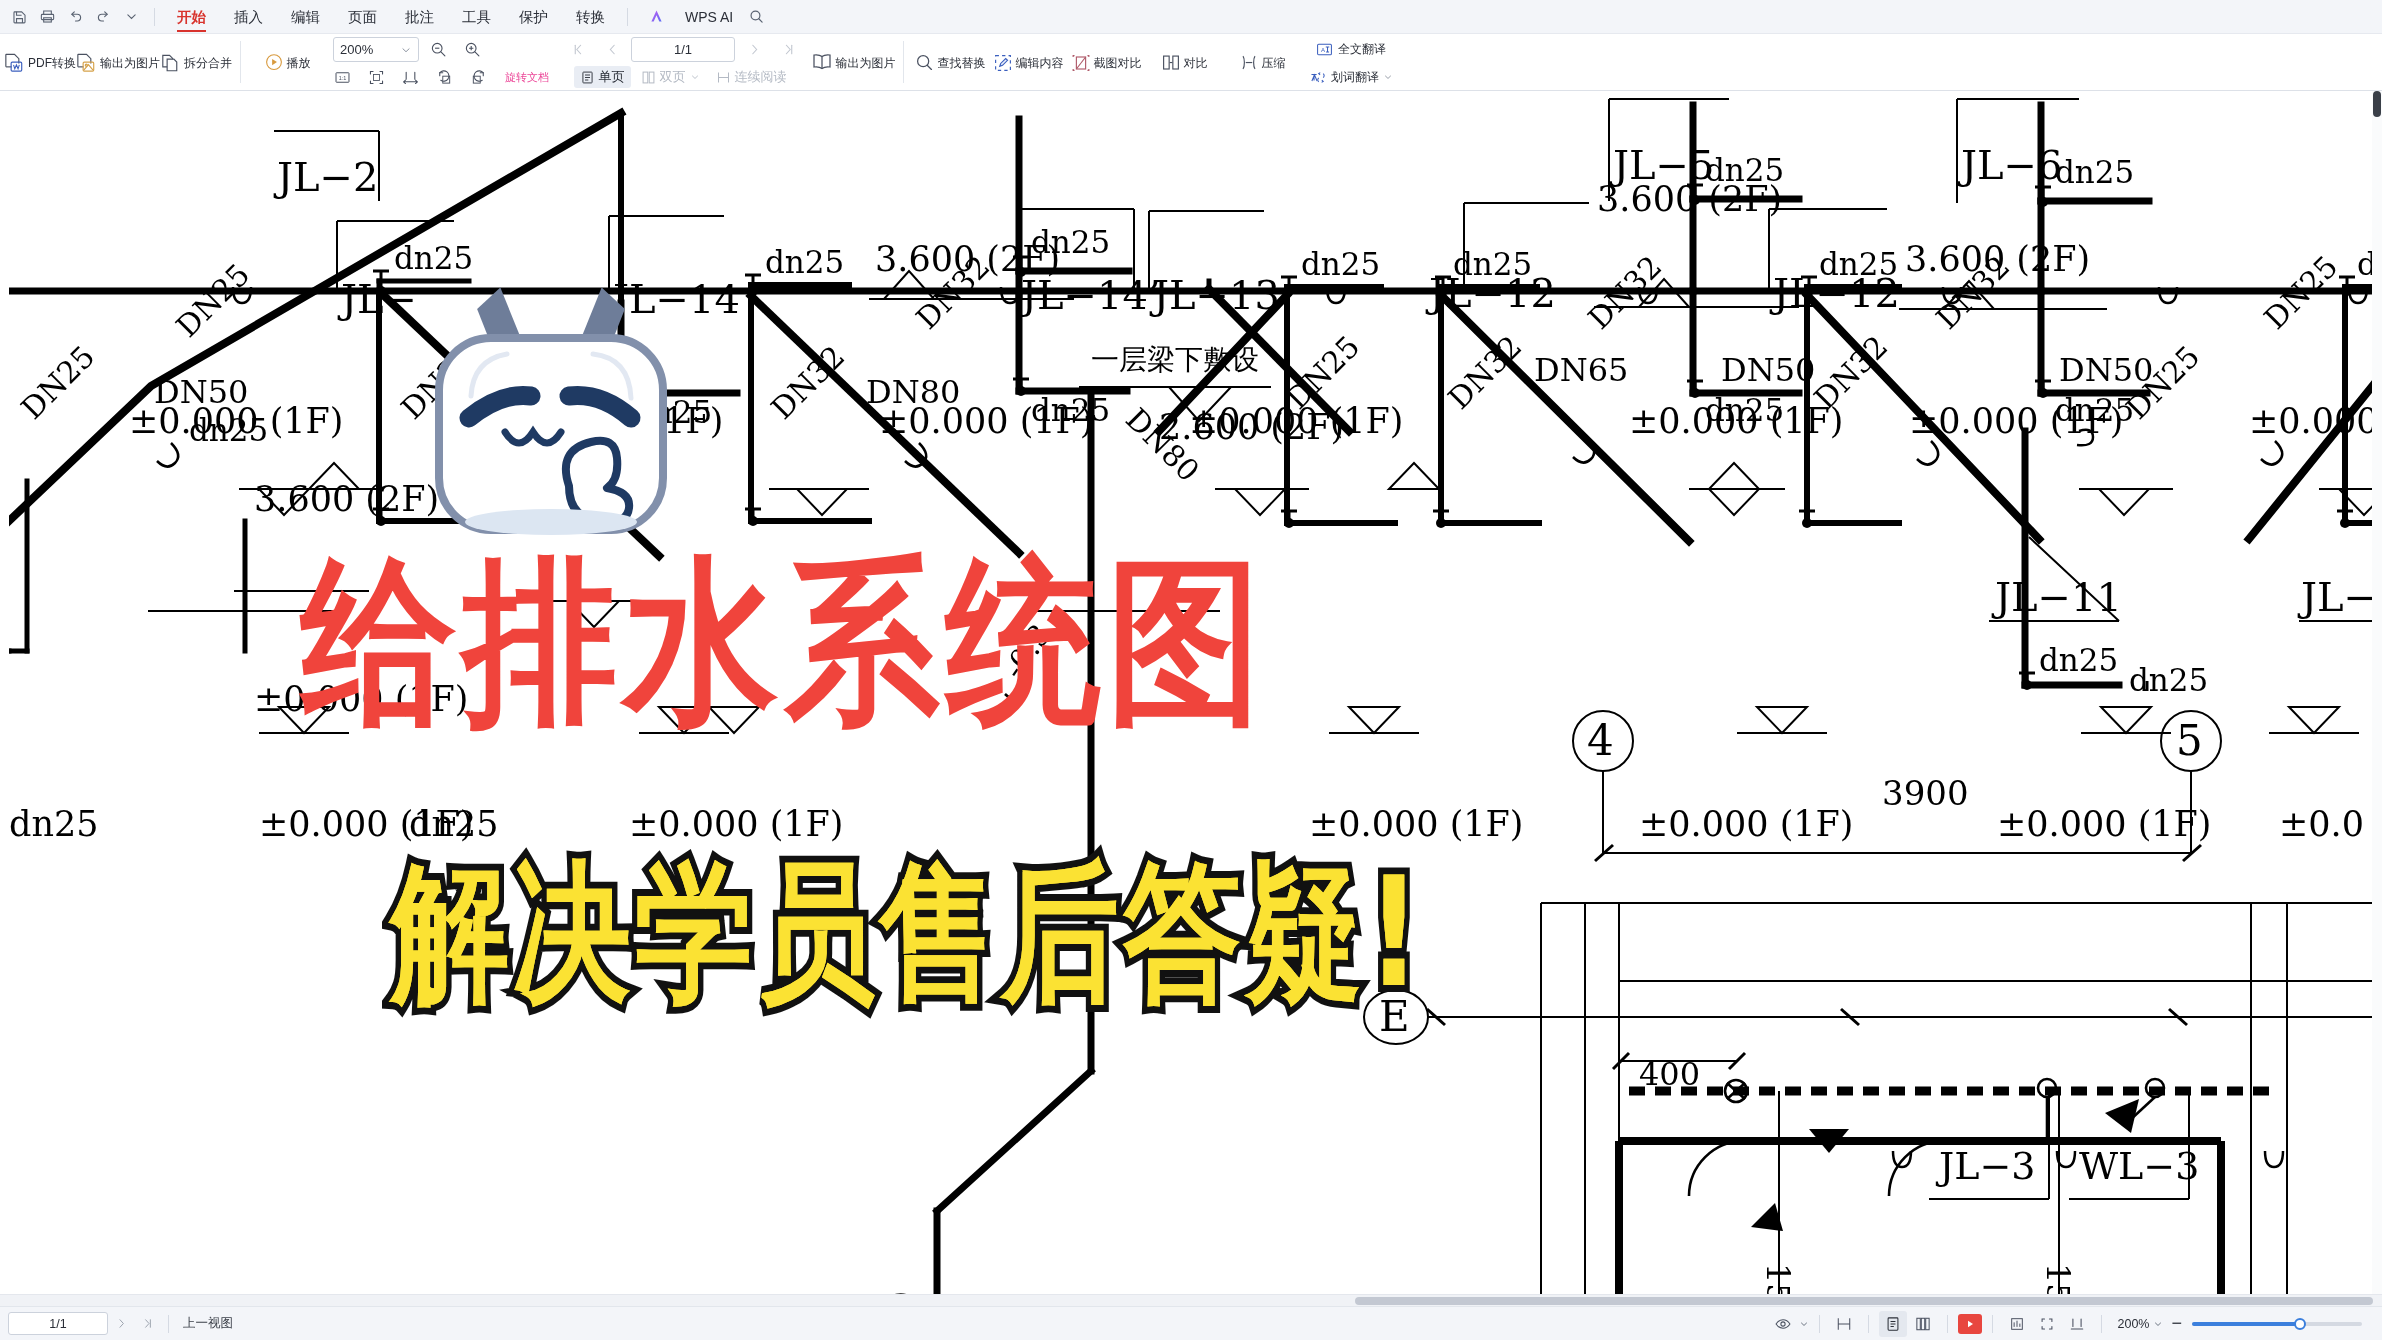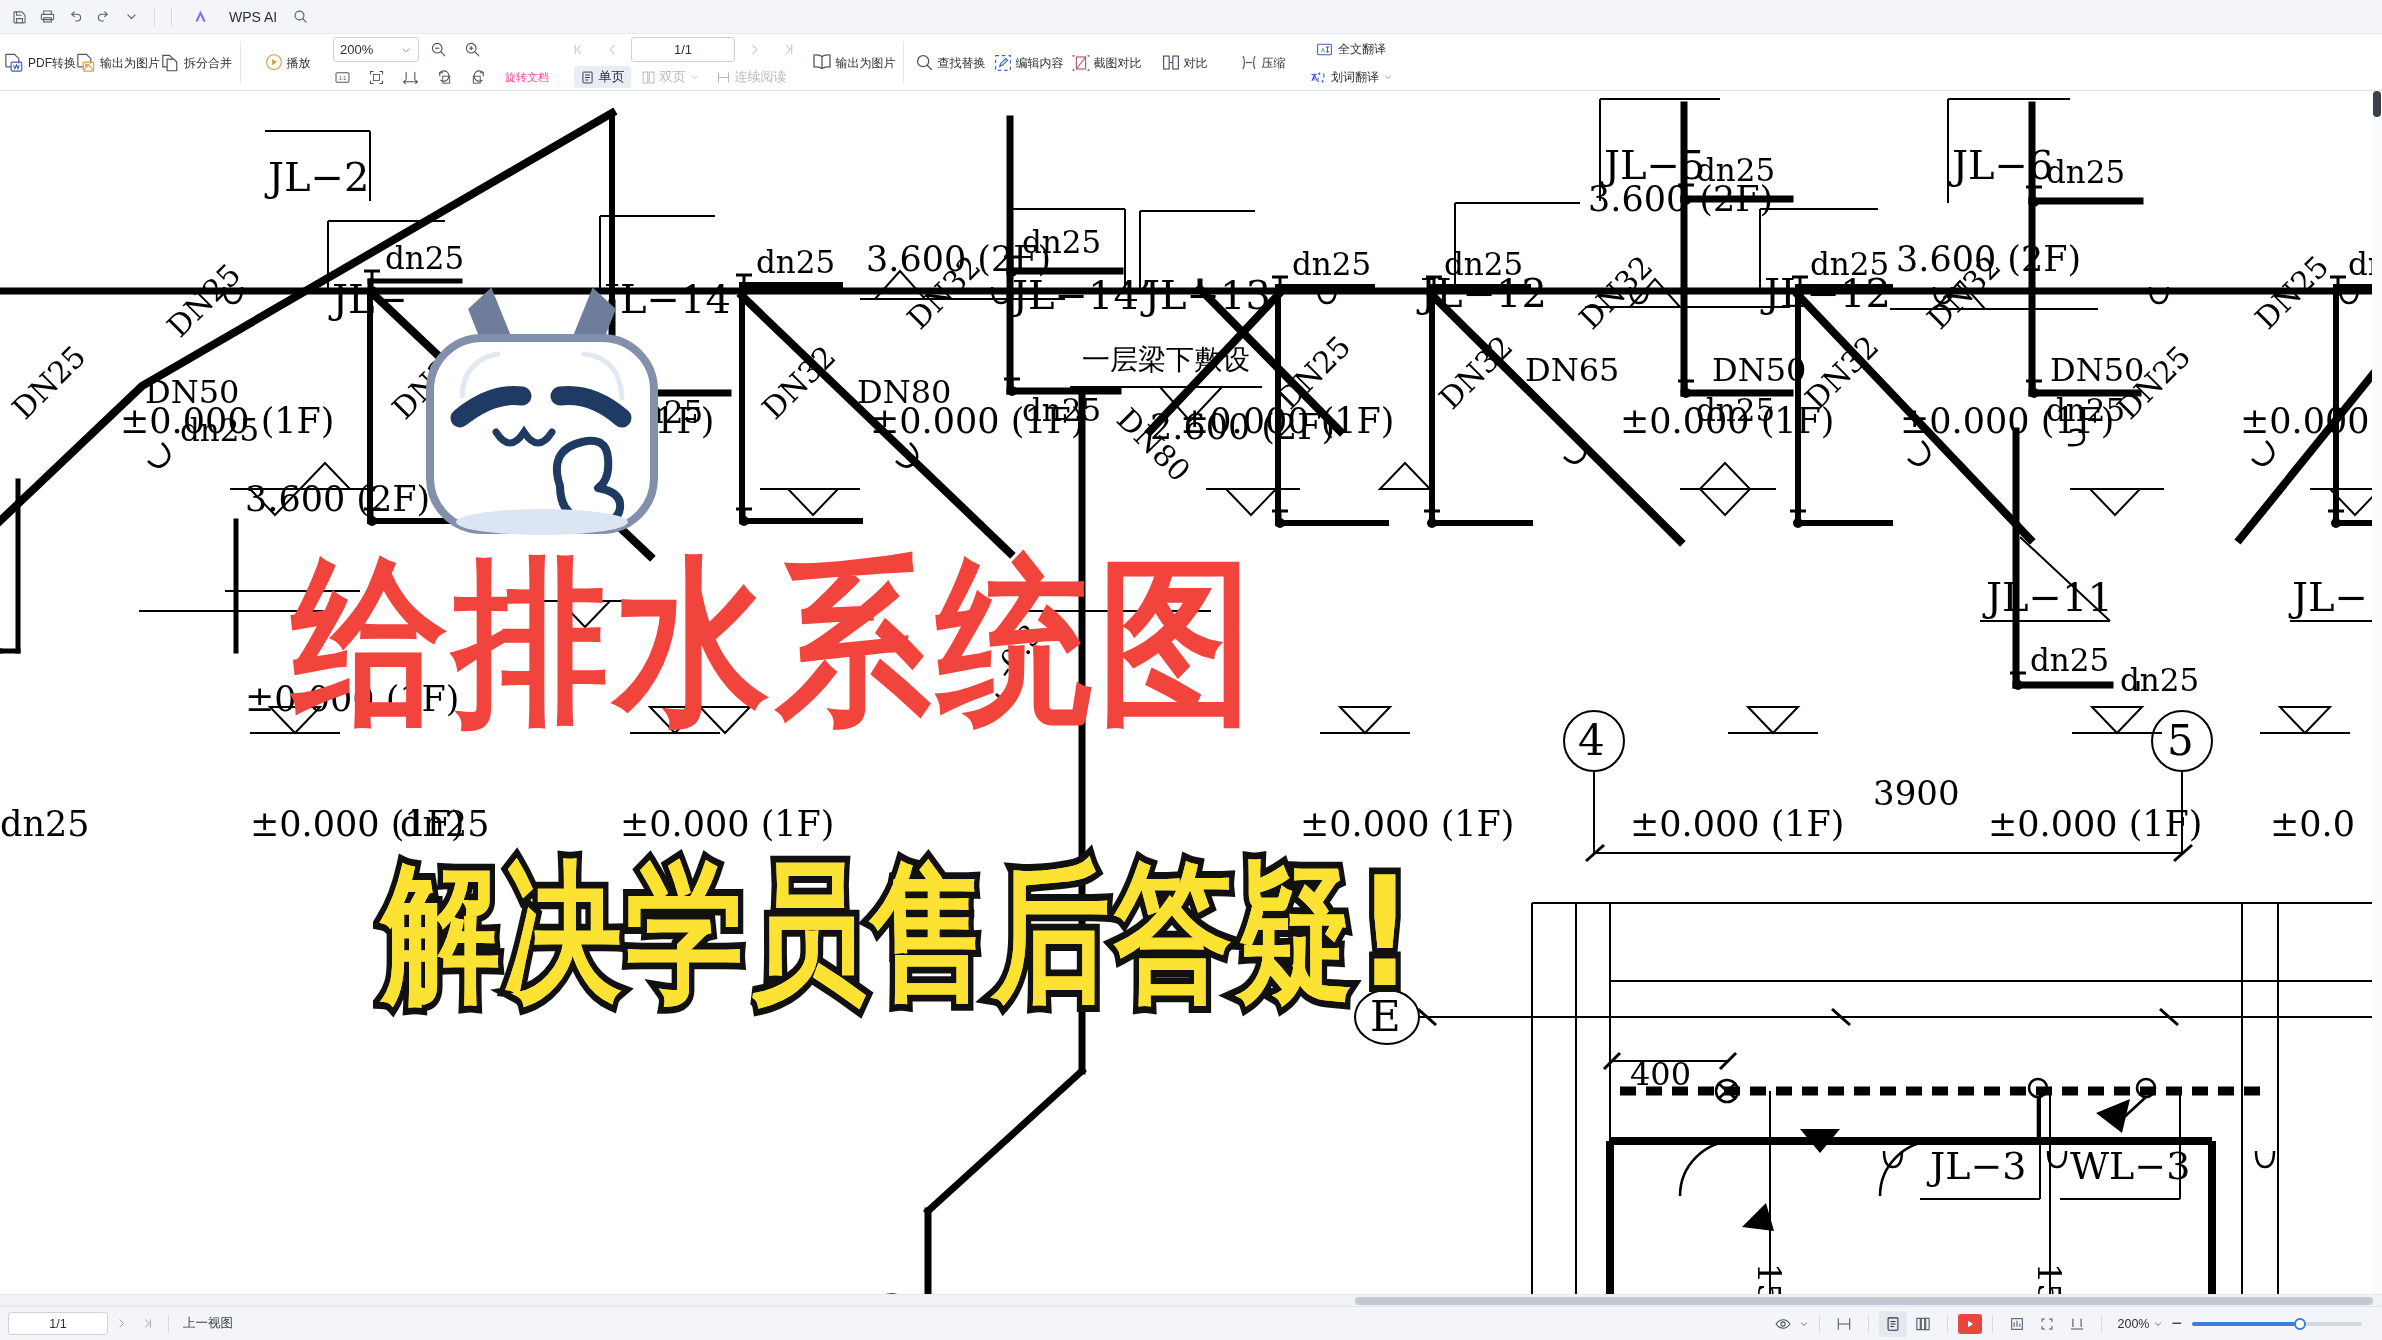--- a/index.html
+++ b/index.html
@@ -86,21 +86,21 @@
     display:flex; flex-direction:column; align-items:center; justify-content:center;
     padding: 0 10px; gap: 2px;
   }
   .wideitem .gl { font-size:11px; color:#ec4899; white-space:nowrap; }
 
   
   .canvas {
     position: absolute; left: 0; top: 91px; width: 2382px; height: 1215px;
     background: #ffffff; overflow: hidden;
   }
-  .page { position:absolute; left:0; top:0; width: 2260px; height: 1215px; background:#fff; }
+  .page { position:absolute; left:9px; top:0; width: 2260px; height: 1215px; background:#fff; }
   .page svg { display:block; position:absolute; left:0; top:0; }
 
   
   .vscroll {
     position:absolute; right:0; top:91px; width: 10px; height: 1215px; background:#fafbfc;
   }
   .vthumb { position:absolute; right:1px; top:0px; width:8px; height:26px; background:#3a3f48; border-radius:4px; }
   .hscroll {
     position:absolute; left:0; bottom:34px; width: 2382px; height: 12px; background:#f0f2f6;
     border-top:1px solid #e4e7ed;
@@ -185,20 +185,30 @@
         </svg>
       </div>
       <div class="qa-btn">
         <svg width="13" height="13" viewBox="0 0 16 16" fill="none" stroke="currentColor" stroke-width="1.35" stroke-linecap="round">
           <path d="M3.5 6 8 10.3 12.5 6"></path>
         </svg>
       </div>
       <div class="vsep"></div>
     </div>
 
+    <div class="tabs">
+      <div class="tab active">开始</div>
+      <div class="tab">插入</div>
+      <div class="tab">编辑</div>
+      <div class="tab">页面</div>
+      <div class="tab">批注</div>
+      <div class="tab">工具</div>
+      <div class="tab">保护</div>
+      <div class="tab">转换</div>
+    </div>
 
     <div class="vsep"></div>
     <div class="ai-group">
       <svg width="17" height="17" viewBox="0 0 20 20">
         <defs>
             <linearGradient id="aig" x1="0" y1="0" x2="1" y2="1">
           <stop offset="0" stop-color="#c45cf2"></stop>
               <stop offset="1" stop-color="#5b6df5"></stop>
         </linearGradient>
           </defs>

